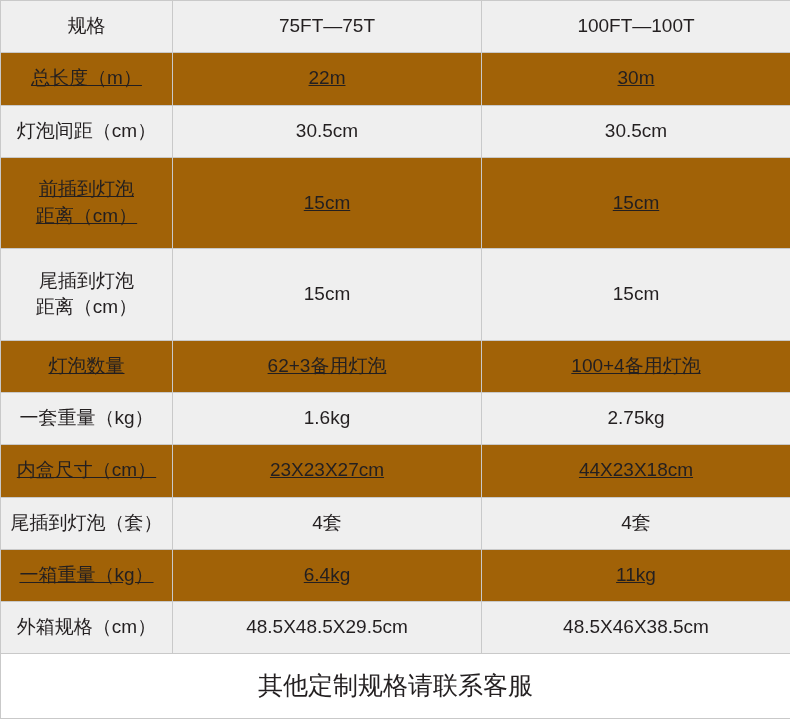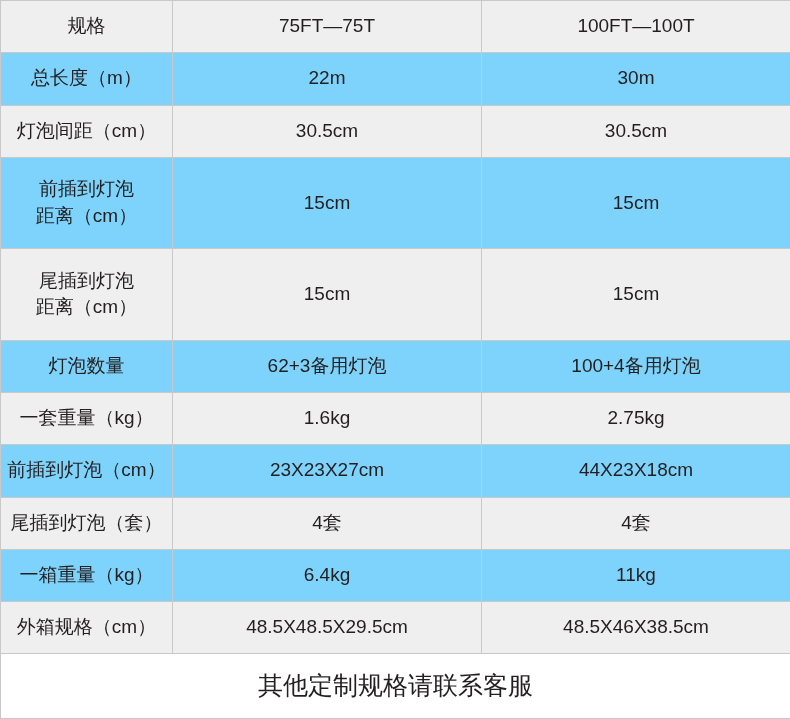--- a/index.html
+++ b/index.html
@@ -37,21 +37,22 @@
     font-size: 19px;
     line-height: 1.42;
     padding: 4px 6px;
     background: transparent;
   }
 
   #spec-table tr.odd td {
     background: #efefef;
   }
   #spec-table tr.even td {
-    background: #7dd3fc;
+    background: #a16207;
+    text-decoration: underline;
   }
 
   #spec-table td.label {
     font-size: 19px;
   }
 
   #spec-table tr.footer-row td {
     background: #ffffff;
     font-size: 25px;
     border-top: 1px solid #c9c9c9;
@@ -150,21 +151,21 @@
       <td>100+4备用灯泡</td>
     </tr>
 
     <tr class="odd">
       <td class="label">一套重量（kg）</td>
       <td>1.6kg</td>
       <td>2.75kg</td>
     </tr>
 
     <tr class="even">
-      <td class="label">前插到灯泡（cm）</td>
+      <td class="label">内盒尺寸（cm）</td>
       <td>23X23X27cm</td>
       <td>44X23X18cm</td>
     </tr>
 
     <tr class="odd">
       <td class="label">尾插到灯泡（套）</td>
       <td>4套</td>
       <td>4套</td>
     </tr>
 

